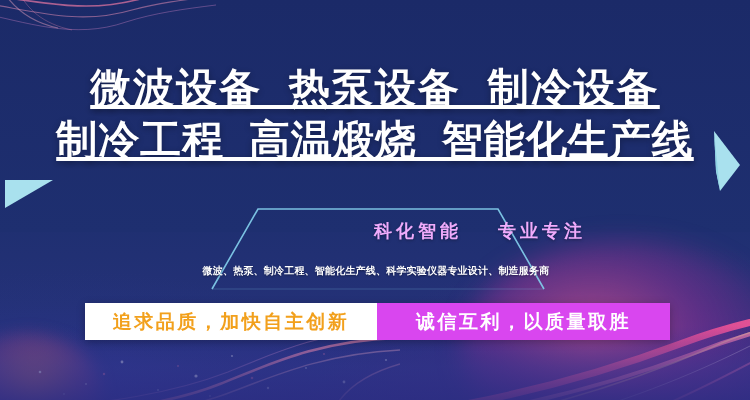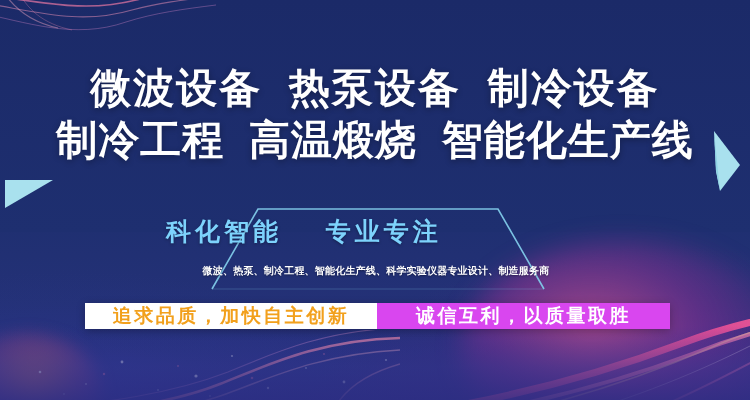--- a/index.html
+++ b/index.html
@@ -70,42 +70,43 @@
 
   
   .headline {
     position:absolute; left:0; top:62px; width:750px;
     text-align:center;
     color:#ffffff;
     font-weight:700;
     letter-spacing:2px;
     text-shadow:0 2px 6px rgba(0,0,0,.32);
     font-family:"Liberation Sans", sans-serif;
+    text-decoration:underline;
   }
   .headline .line {
     display:block;
     font-size:41px;
     line-height:52px;
     white-space:pre;
   }
   .headline .line2 { letter-spacing:1px; }
 
   
   .frame {
     position:absolute; left:166px; top:206px;
     width:420px; height:84px;
   }
   .frame svg { display:block; }
 
   .mid-title {
     position:absolute; left:166px; top:216px;
     width:420px;
-    text-align:left;
-    color:#7dd3fc;
-    font-size:25px;
+    text-align:right;
+    color:#f0abfc;
+    font-size:18px;
     font-weight:700;
     letter-spacing:4px;
     line-height:30px;
     white-space:pre;
     text-shadow:0 1px 3px rgba(0,0,0,.35);
   }
   .mid-sub {
     position:absolute; left:150px; top:263px;
     width:452px;
     text-align:center;
@@ -114,21 +115,21 @@
     font-weight:700;
     letter-spacing:.2px;
     line-height:16px;
     white-space:nowrap;
     text-shadow:0 1px 2px rgba(0,0,0,.4);
   }
 
   
   .slogans {
     position:absolute; left:85px; top:303px;
-    width:585px; height:26px;
+    width:585px; height:37px;
     display:flex;
     box-shadow:0 2px 8px rgba(0,0,0,.28);
   }
   .slogan {
     display:flex; align-items:center; justify-content:center;
     font-size:19px; font-weight:700; letter-spacing:2.5px;
     white-space:pre;
   }
   .slogan-left {
     width:292px; height:100%;

